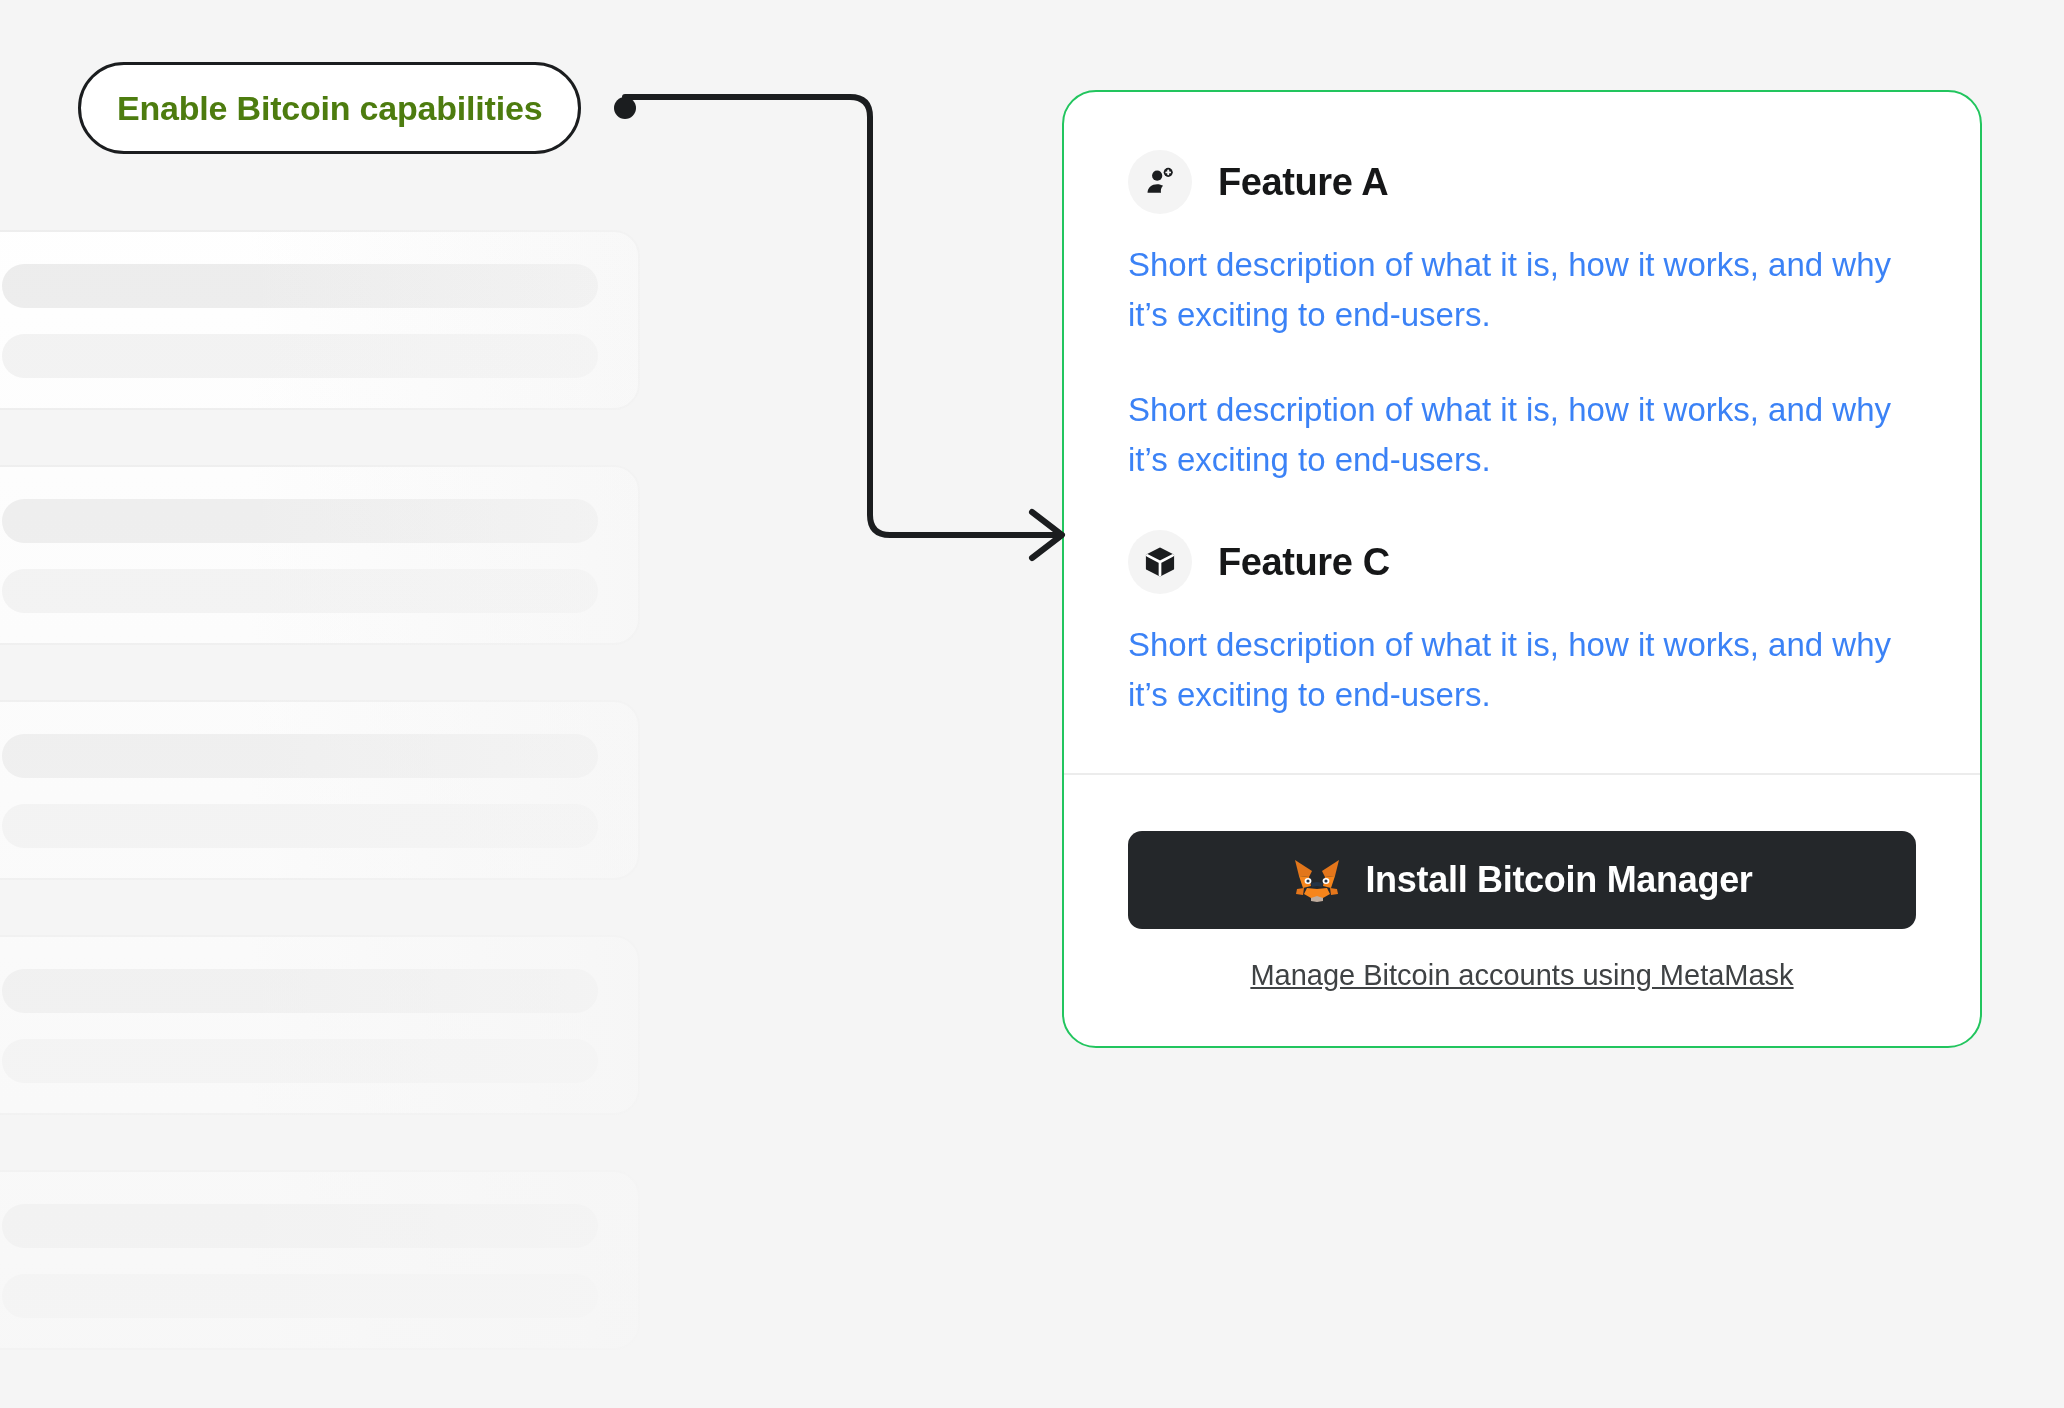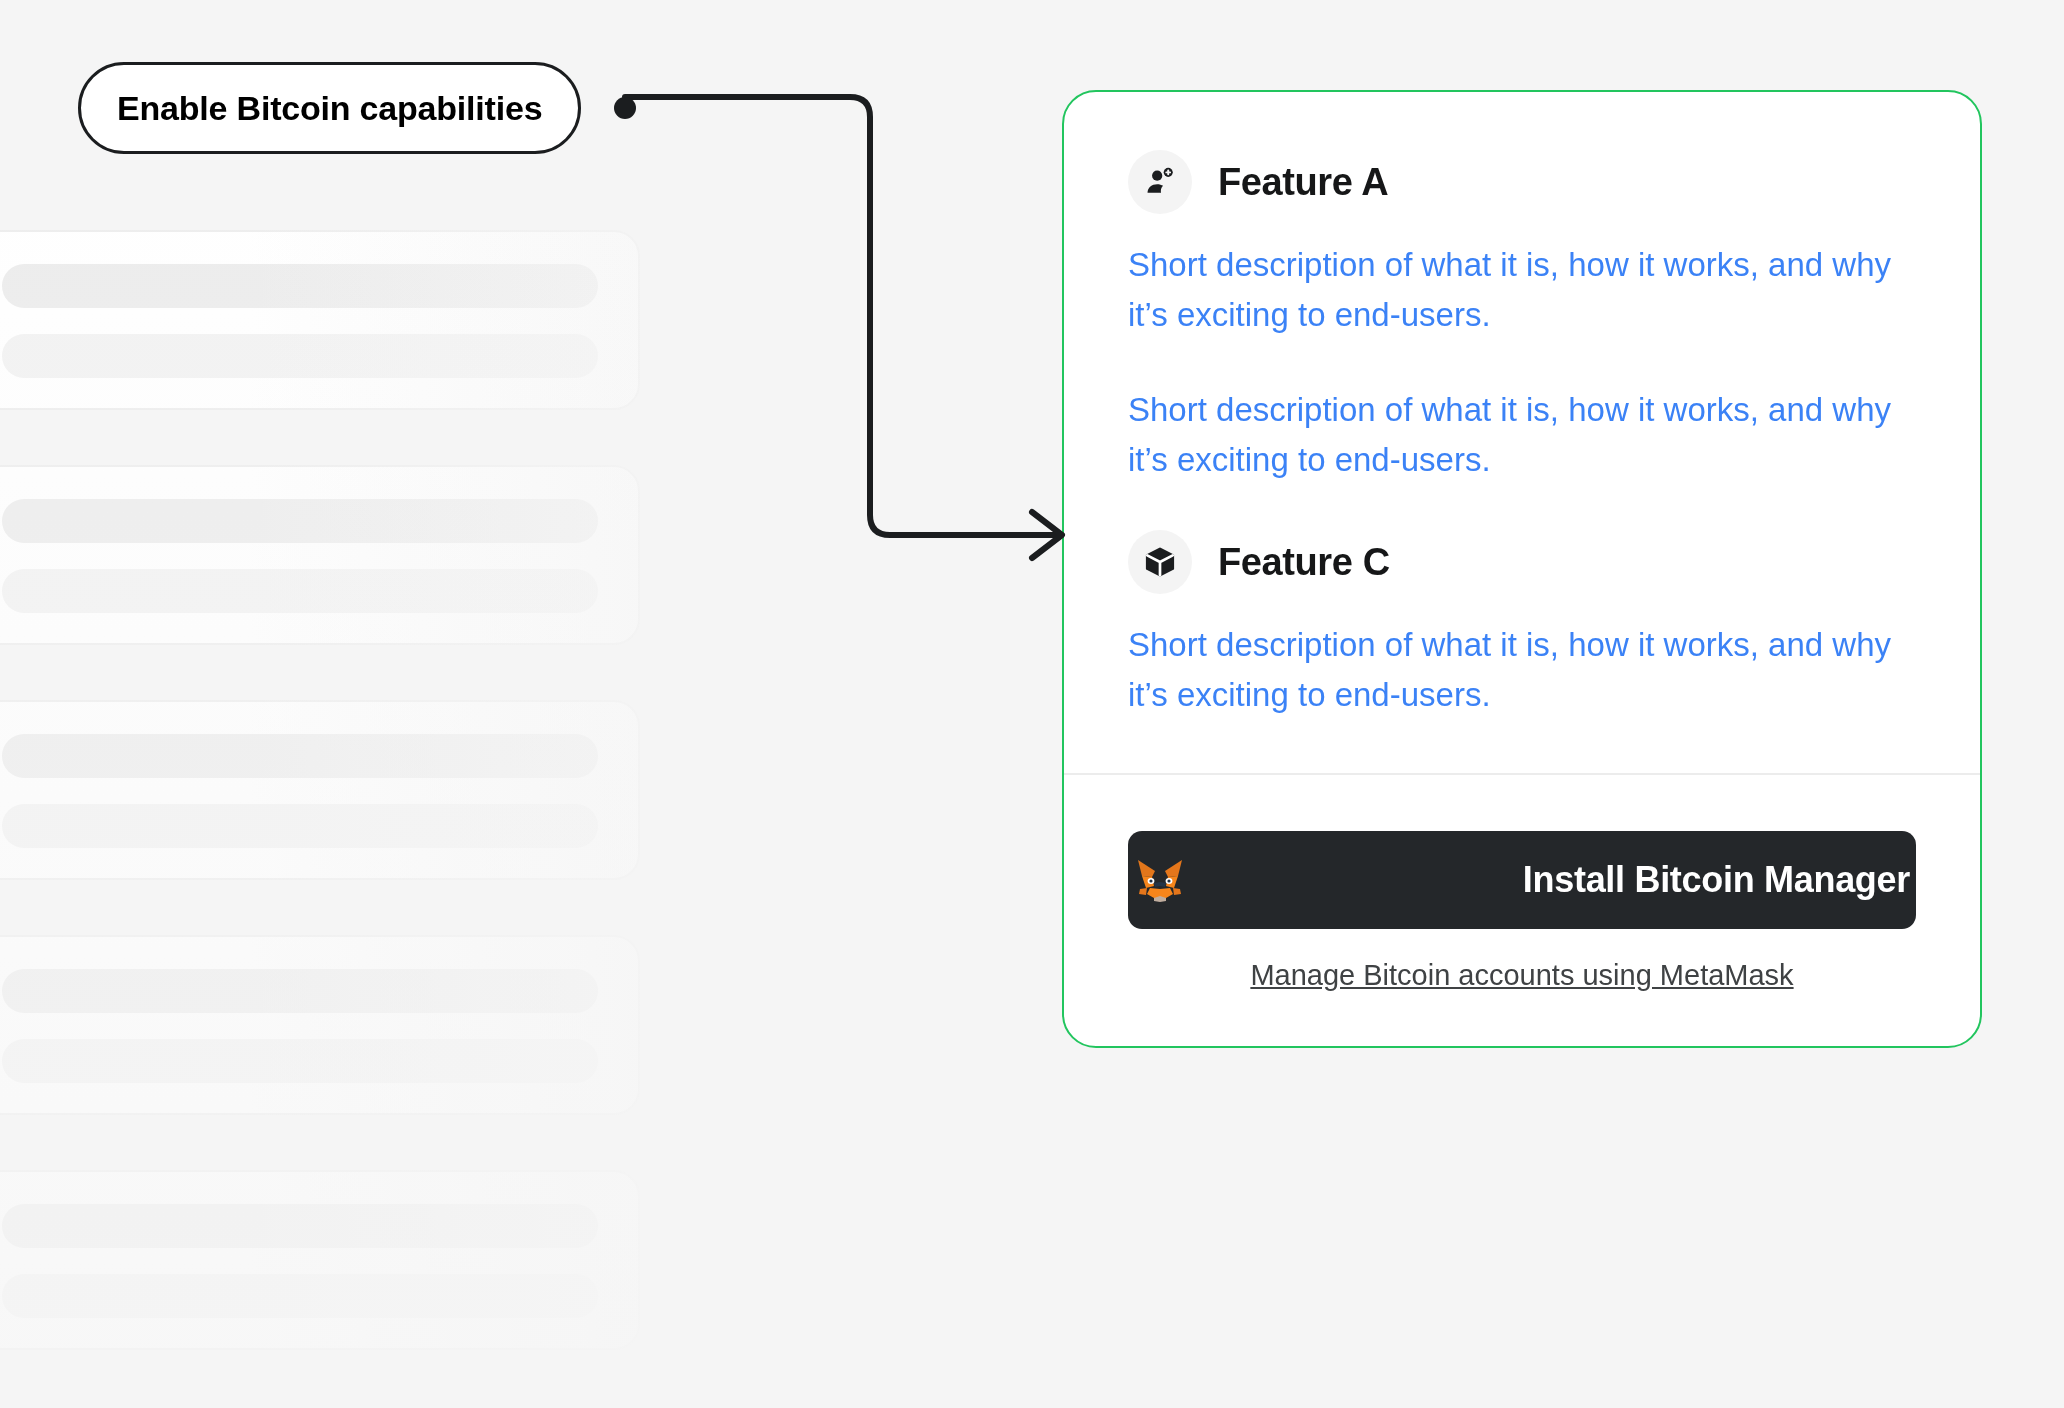--- a/index.html
+++ b/index.html
@@ -23,21 +23,21 @@
     height: 92px;
     box-sizing: border-box;
     display: flex;
     align-items: center;
     padding: 0 36px;
     background: #ffffff;
     border: 3px solid #1b1d1f;
     border-radius: 46px;
     font-size: 34px;
     font-weight: 700;
-    color: #000000;
+    color: #4d7c0f;
     letter-spacing: -0.2px;
     white-space: nowrap;
     z-index: 5;
   }
   .callout-dot {
     position: absolute;
     left: 614px;
     top: 97px;
     width: 22px;
     height: 22px;
@@ -148,21 +148,21 @@
     background: #ececec;
     width: 100%;
   }
   .panel-footer {
     padding: 56px 64px 54px 64px;
     text-align: center;
   }
   .install-btn {
     display: flex;
     align-items: center;
-    justify-content: space-between;
+    justify-content: center;
     gap: 22px;
     width: 100%;
     box-sizing: border-box;
     height: 98px;
     background: #24272a;
     border: none;
     border-radius: 14px;
     color: #ffffff;
     font-family: "Liberation Sans", sans-serif;
     font-size: 36px;

